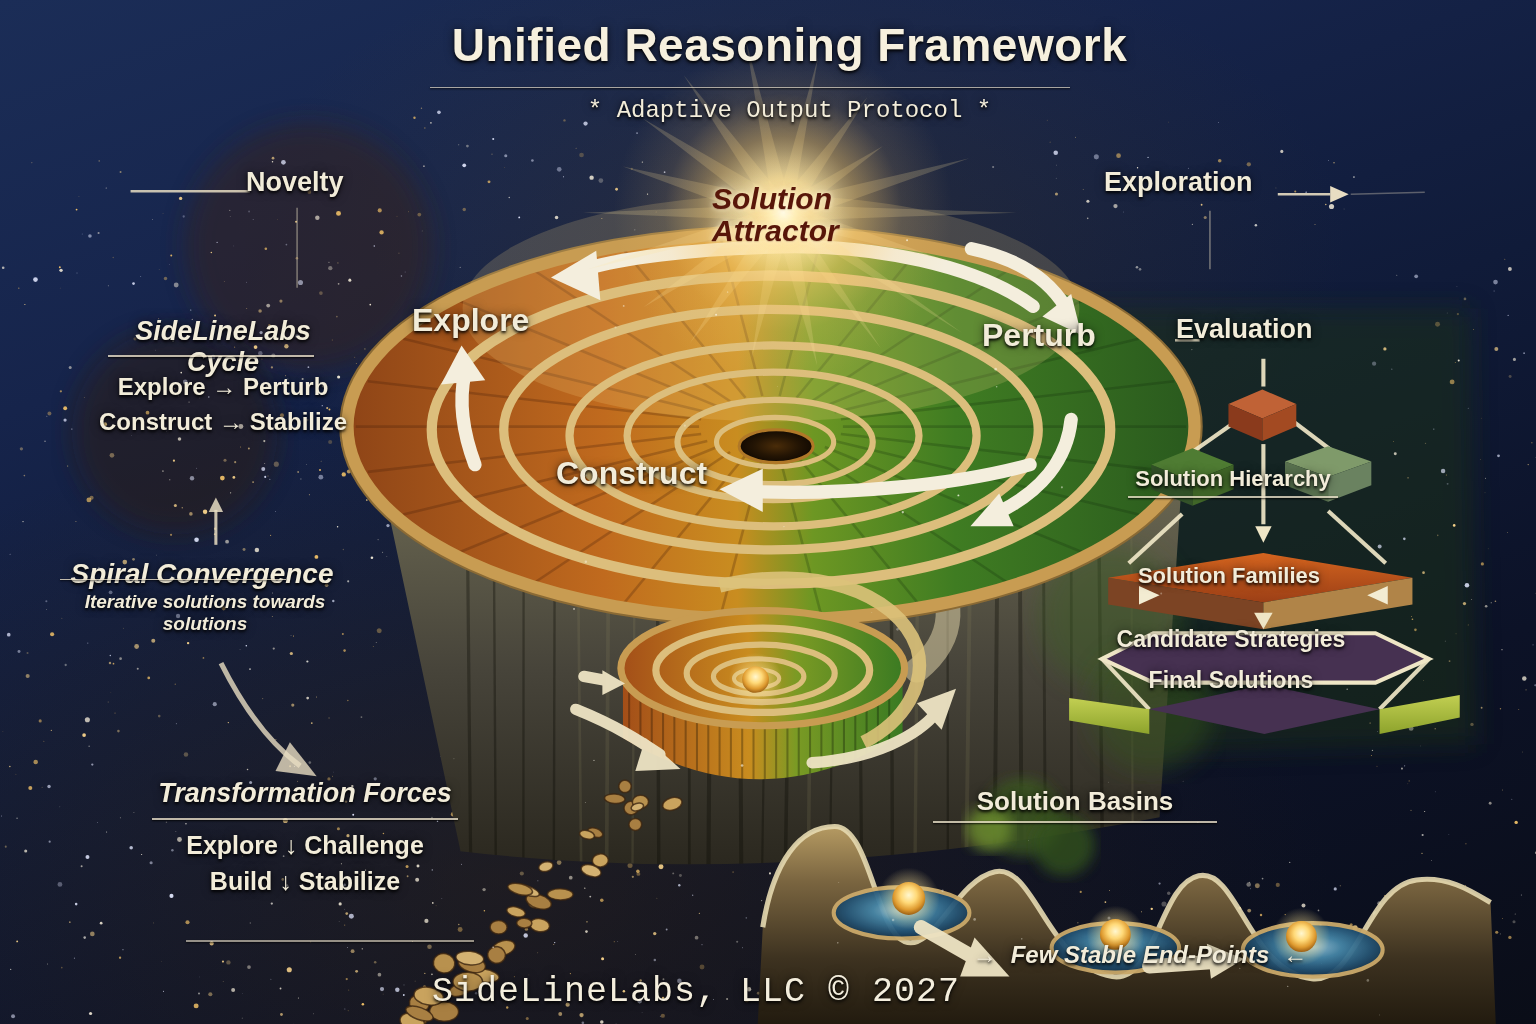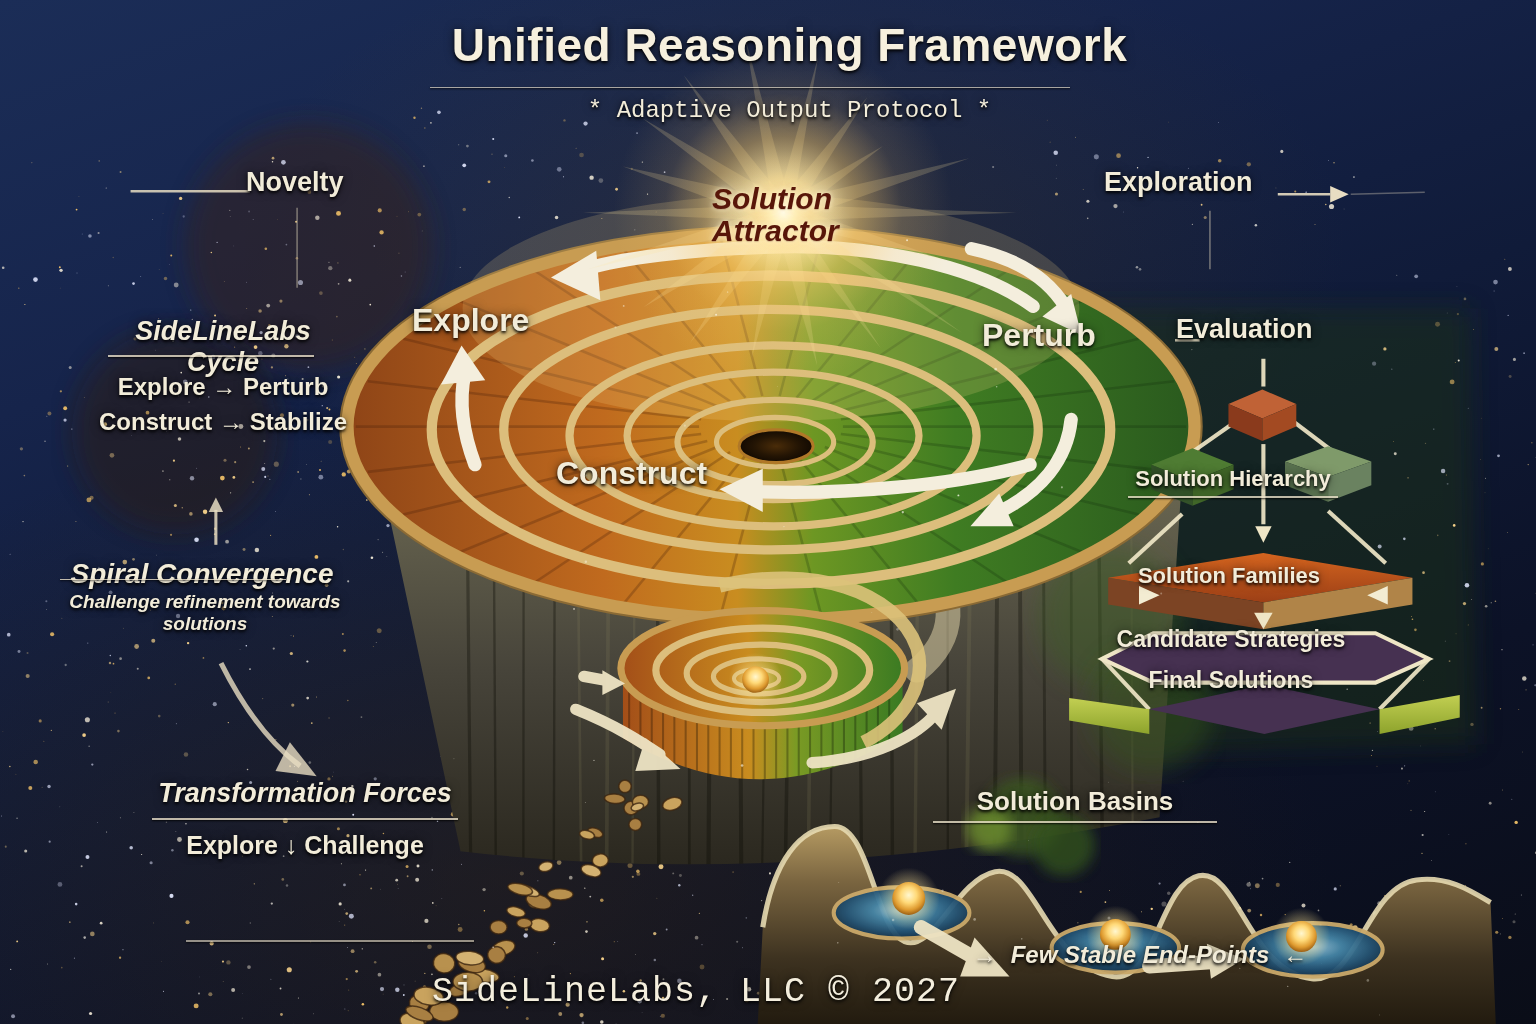--- a/index.html
+++ b/index.html
@@ -1521,25 +1521,26 @@
 <div class="label" id="perturb-label">Perturb</div>
 <div class="label" id="construct-label">Construct</div>
 
 <div class="label ctr ital" id="osc-title">SideLineLabs Cycle</div>
 <div id="osc-rule" class="rule"></div>
 <div class="label ctr" id="osc-line1">Explore → Perturb</div>
 <div class="label ctr" id="osc-line2">Construct → Stabilize</div>
 
 <div class="label ctr ital" id="conv-title">Spiral Convergence</div>
 <div id="conv-rule" class="rule"></div>
-<div class="label ctr ital" id="conv-sub">Challenge refinement towards solutions</div>
+<div class="label ctr ital" id="conv-sub">Iterative solutions towards solutions</div>
 
 <div class="label ctr ital" id="forces-title">Transformation Forces</div>
 <div id="forces-rule" class="rule"></div>
 <div class="label ctr" id="forces-line1">Explore ↓ Challenge</div>
+<div class="label ctr" id="forces-line2">Build ↓ Stabilize</div>
 <div id="forces-rule2" class="rule"></div>
 
 <div class="label" id="evaluation">Evaluation</div>
 <div class="label ctr" id="hier-title">Solution Hierarchy</div>
 <div id="hier-rule" class="rule"></div>
 <div class="label ctr" id="families">Solution Families</div>
 <div class="label ctr" id="strategies">Candidate Strategies</div>
 <div class="label ctr" id="finals">Final Solutions</div>
 
 <div class="label ctr" id="basins-title">Solution Basins</div>

